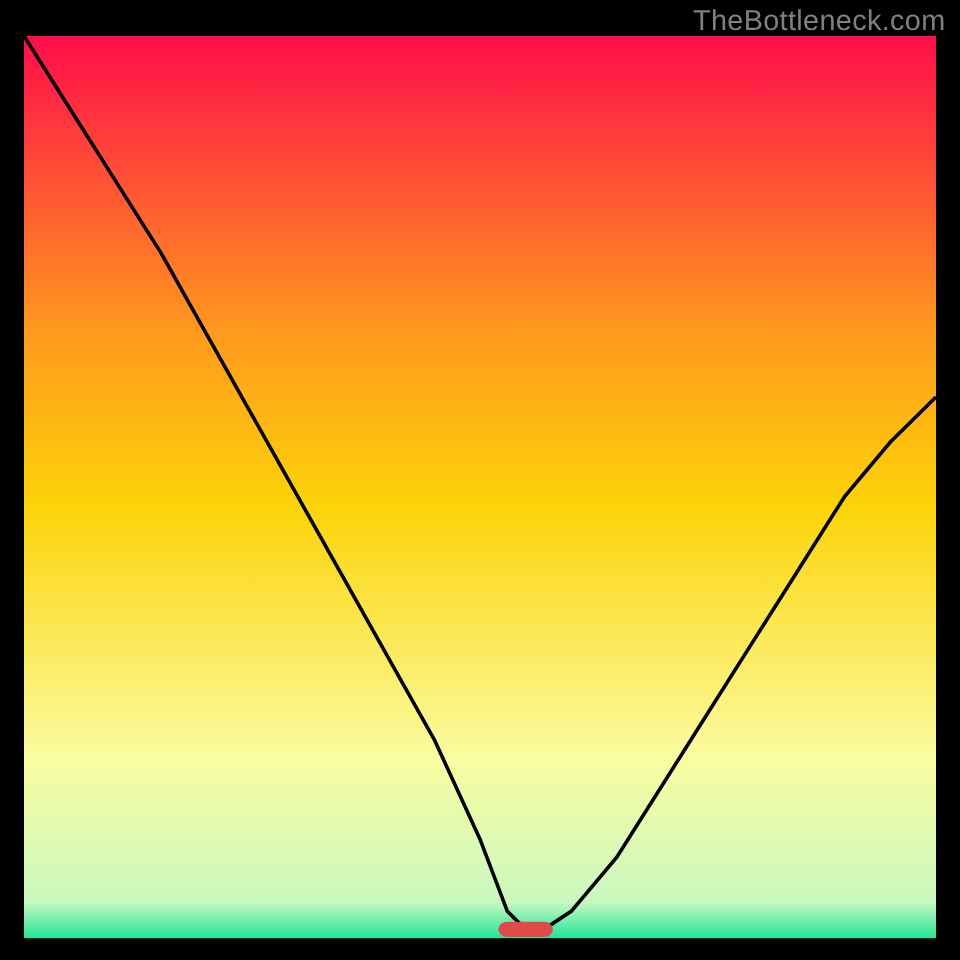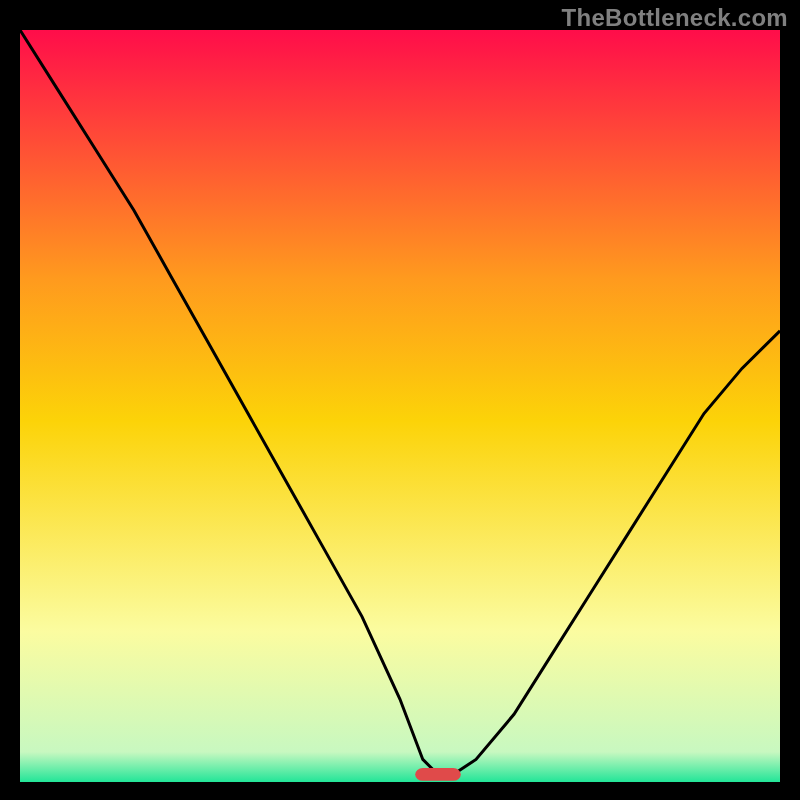--- a/index.html
+++ b/index.html
@@ -15,21 +15,21 @@
     position: relative;
     width: 800px;
     height: 800px;
     background: #000;
   }
   .attribution {
     position: absolute;
     top: 4px;
     right: 12px;
     font-size: 24px;
-    font-weight: 700;
+    font-weight: 400;
     color: #808080;
     letter-spacing: 0.3px;
   }
   .plot {
     position: absolute;
     left: 20px;
     top: 30px;
     width: 760px;
     height: 752px;
   }

